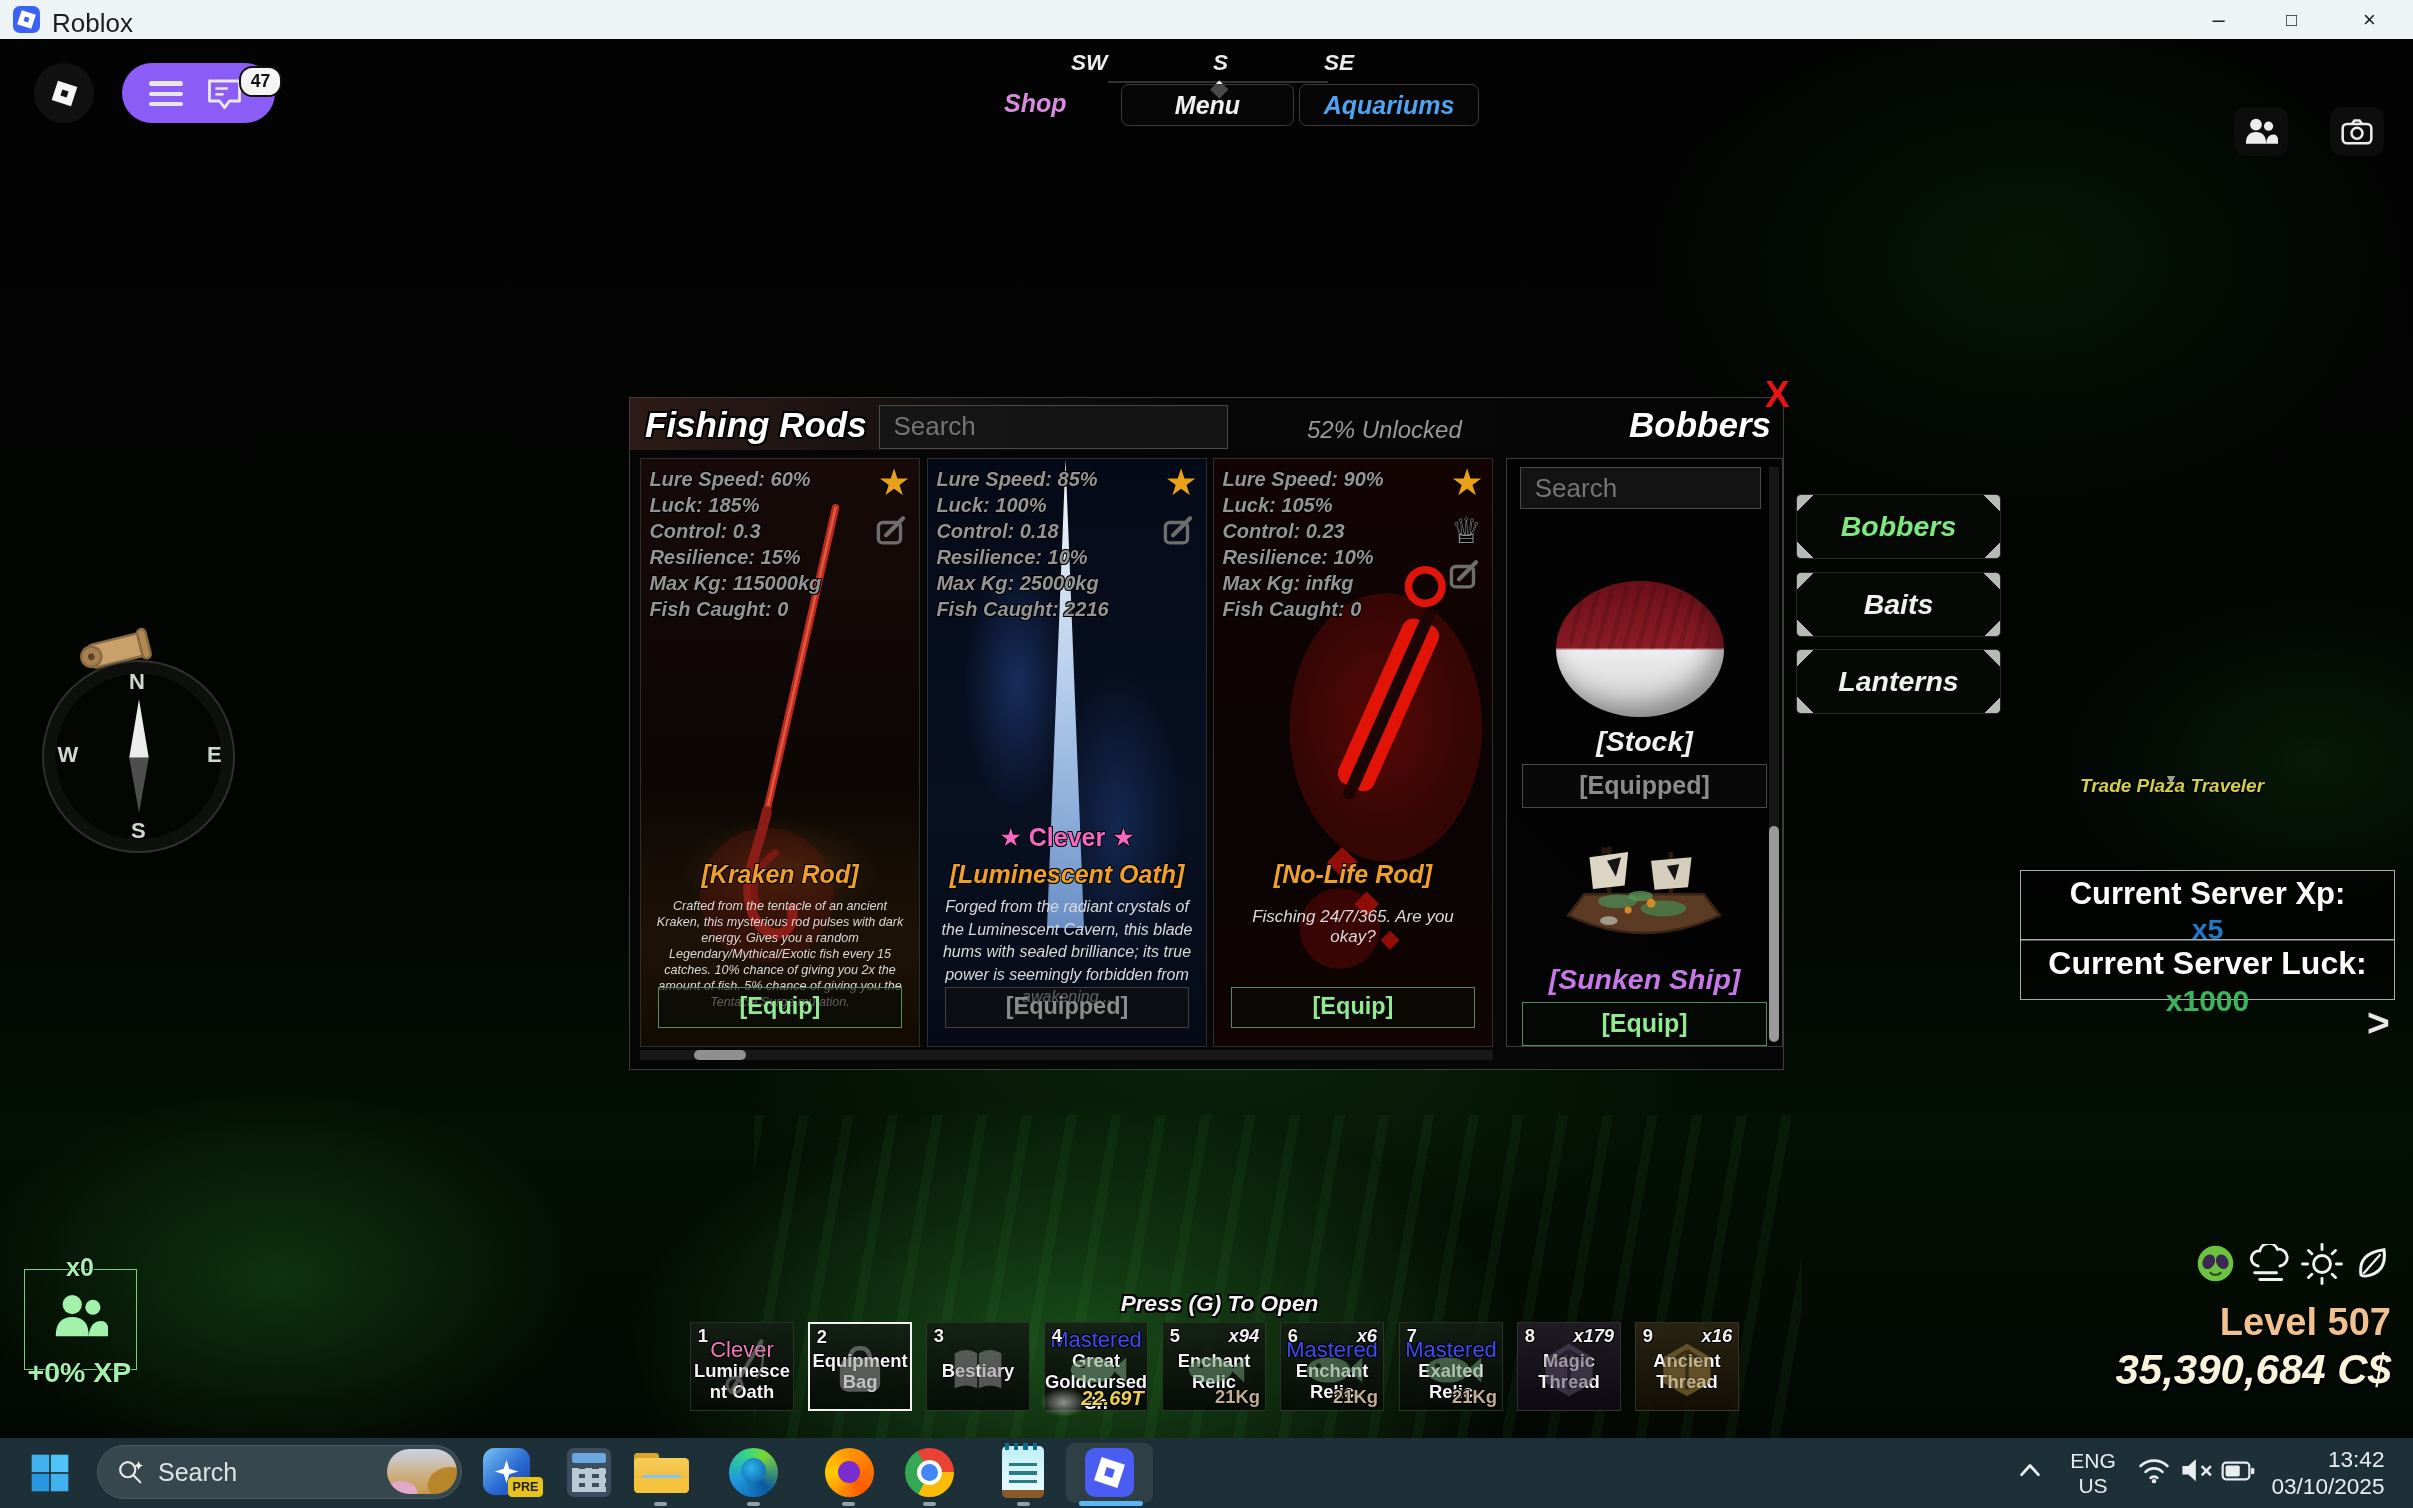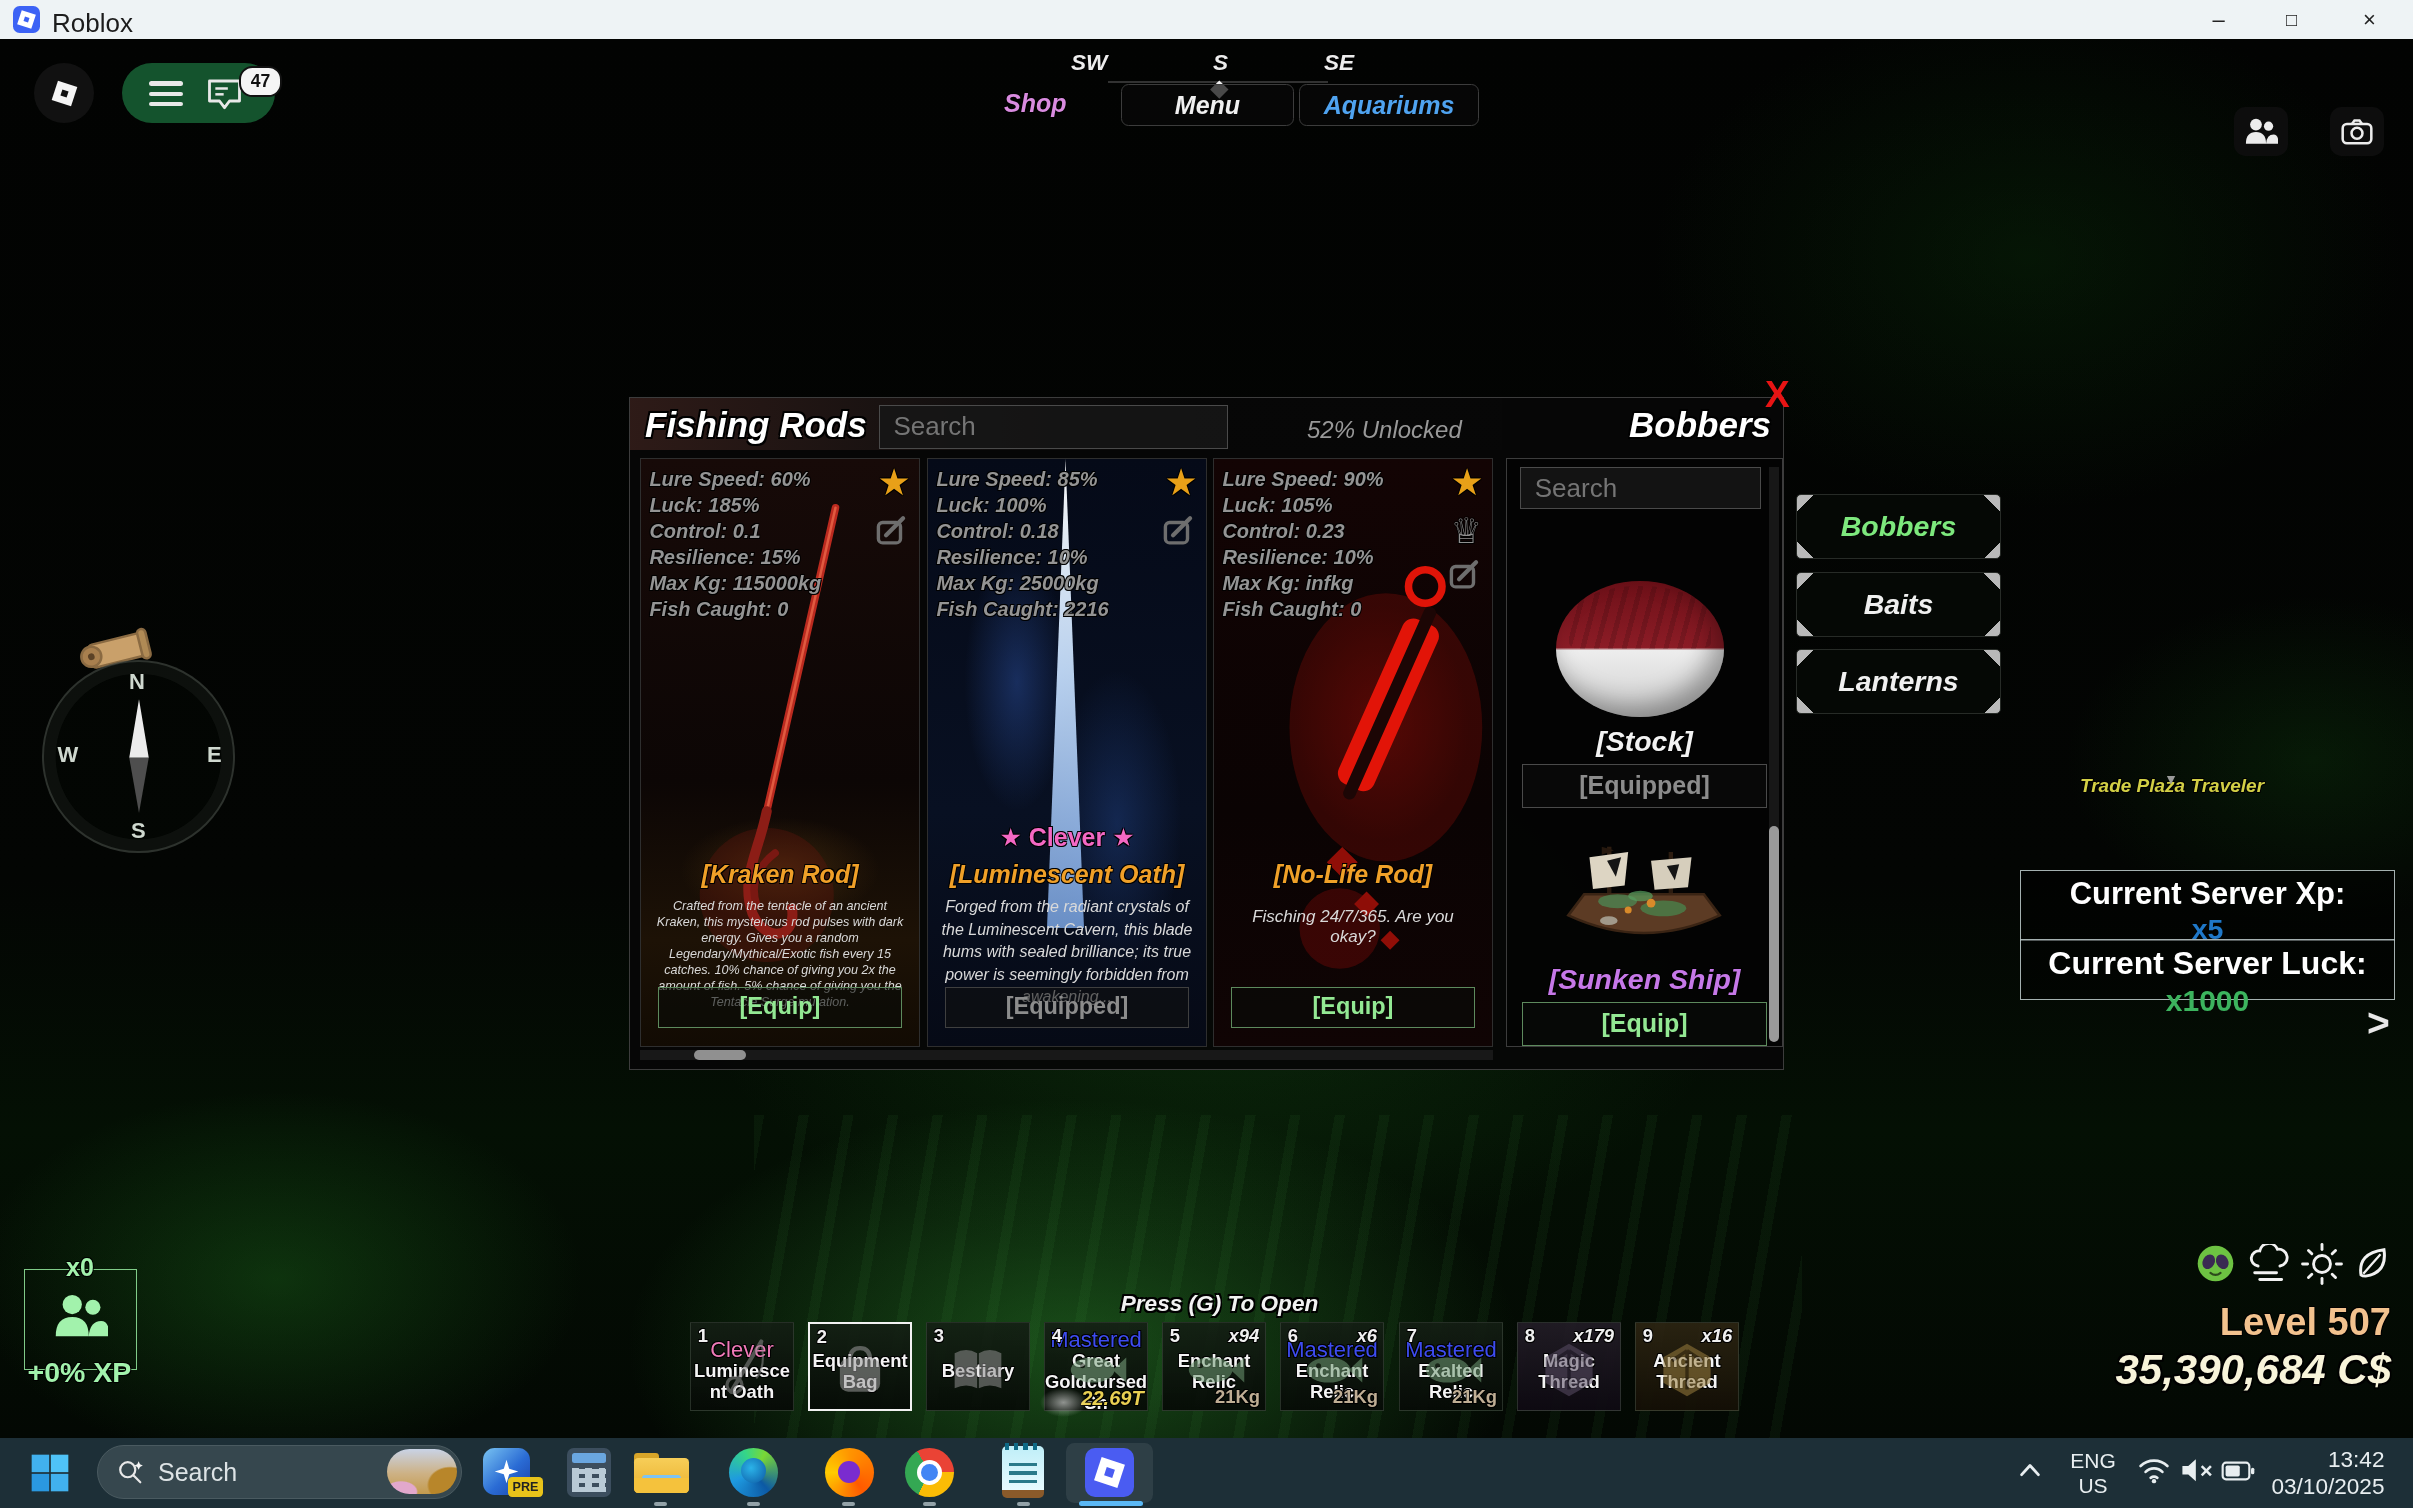--- a/index.html
+++ b/index.html
@@ -19,21 +19,21 @@
     radial-gradient(754px 436px at 1215px 922px, rgba(30,110,30,.30), transparent 70%),
     radial-gradient(637px 352px at 1073px 1307px, rgba(60,185,60,.38), transparent 70%),
     radial-gradient(436px 268px at 277px 1240px, rgba(35,130,35,.33), transparent 70%),
     radial-gradient(536px 360px at 2028px 218px, rgba(12,60,12,.32), transparent 70%),
     radial-gradient(352px 235px at 2313px 721px, rgba(16,75,16,.30), transparent 70%),
     linear-gradient(180deg,#020302 0%,#030503 60%,#041004 78%,#030803 100%);}
   #rays{left:754px;top:1115px;width:1048px;height:323px;opacity:.5;
     background:repeating-linear-gradient(100deg, rgba(80,190,80,.12) 0 10px, transparent 10px 44px);}
   
   #logo-btn{left:34px;top:63px;width:60px;height:60px;border-radius:50%;background:#111;display:flex;align-items:center;justify-content:center;}
-  #menu-pill{left:122px;top:63px;width:153px;height:60px;border-radius:30px;background:#14532d;}
+  #menu-pill{left:122px;top:63px;width:153px;height:60px;border-radius:30px;background:#8b5cf6;}
   .hbar{left:27px;width:34px;height:4.2px;border-radius:2.5px;background:#e8e8e8;}
   #chat-badge{left:117px;top:3.4px;min-width:39px;height:27px;border-radius:13.4px;background:#f5f5f5;border:2.5px solid #111;
     color:#111;font-size:17.6px;font-weight:bold;display:flex;align-items:center;justify-content:center;}
   .squarebtn{width:54px;height:49px;border-radius:11.7px;background:rgba(14,14,14,.92);display:flex;align-items:center;justify-content:center;}
   
   .cdir{top:50px;font-size:22.6px;font-style:italic;font-weight:600;color:#ececec;}
   #cline{left:1108px;top:81px;width:220px;height:1.7px;background:rgba(140,140,140,.35);}
   #cdiamond{left:1213px;top:83px;width:12.6px;height:12.6px;background:#f0f0f0;transform:rotate(45deg);}
   .navtxt{font-size:25px;font-style:italic;font-weight:600;}
   .navbox{top:84px;height:40px;border-radius:7.5px;border:1.7px solid #3c3c3c;background:rgba(8,8,8,.72);
@@ -244,21 +244,21 @@
     <svg class="abs" style="left:0;top:0;" width="280" height="587" viewBox="0 0 334 700">
       <circle cx="150" cy="520" r="80" fill="rgba(120,22,15,.28)"></circle>
       <path d="M232 58 L150 420" stroke="#bb2a1f" stroke-width="9" stroke-linecap="round"></path>
       <path d="M232 58 L150 420" stroke="#e05a40" stroke-width="3" stroke-linecap="round"></path>
       <path d="M150 420 C140 470 118 500 133 542 C148 578 186 572 180 536" stroke="#8c1d16" stroke-width="12" fill="none" stroke-linecap="round"></path>
       <path d="M160 470 q-34 26 -22 62" stroke="#7a1812" stroke-width="9" fill="none" stroke-linecap="round"></path>
     </svg>
     <div class="abs stats">
       <div class="stat out1">Lure Speed: 60%</div>
       <div class="stat out1">Luck: 185%</div>
-      <div class="stat out1">Control: 0.1</div>
+      <div class="stat out1">Control: 0.3</div>
       <div class="stat out1">Resilience: 15%</div>
       <div class="stat out1">Max Kg: 115000kg</div>
       <div class="stat out1">Fish Caught: 0</div>
     </div>
     <div class="abs star out1">★</div>
     <svg class="abs editI" style="top:55px;" viewBox="0 0 40 40">
       <rect x="4" y="10" width="26" height="24" rx="5" fill="none" stroke="#6e6e6e" stroke-width="4"></rect>
       <line x1="13" y1="25" x2="33" y2="5" stroke="#6e6e6e" stroke-width="5" stroke-linecap="round"></line>
     </svg>
     <div class="abs ctr rodname out1">[Kraken Rod]</div>

